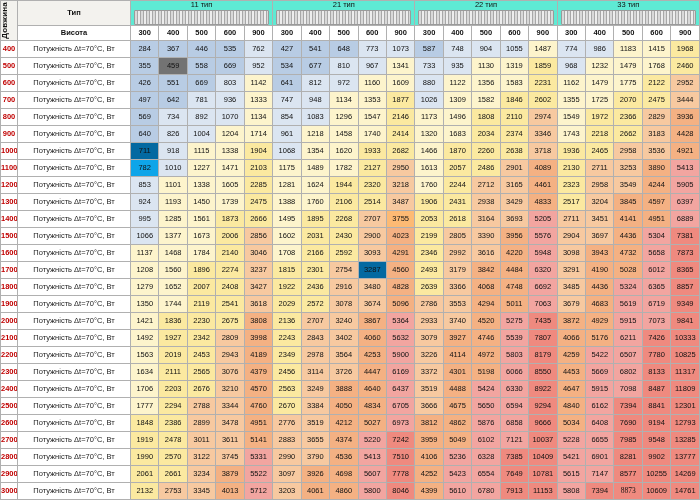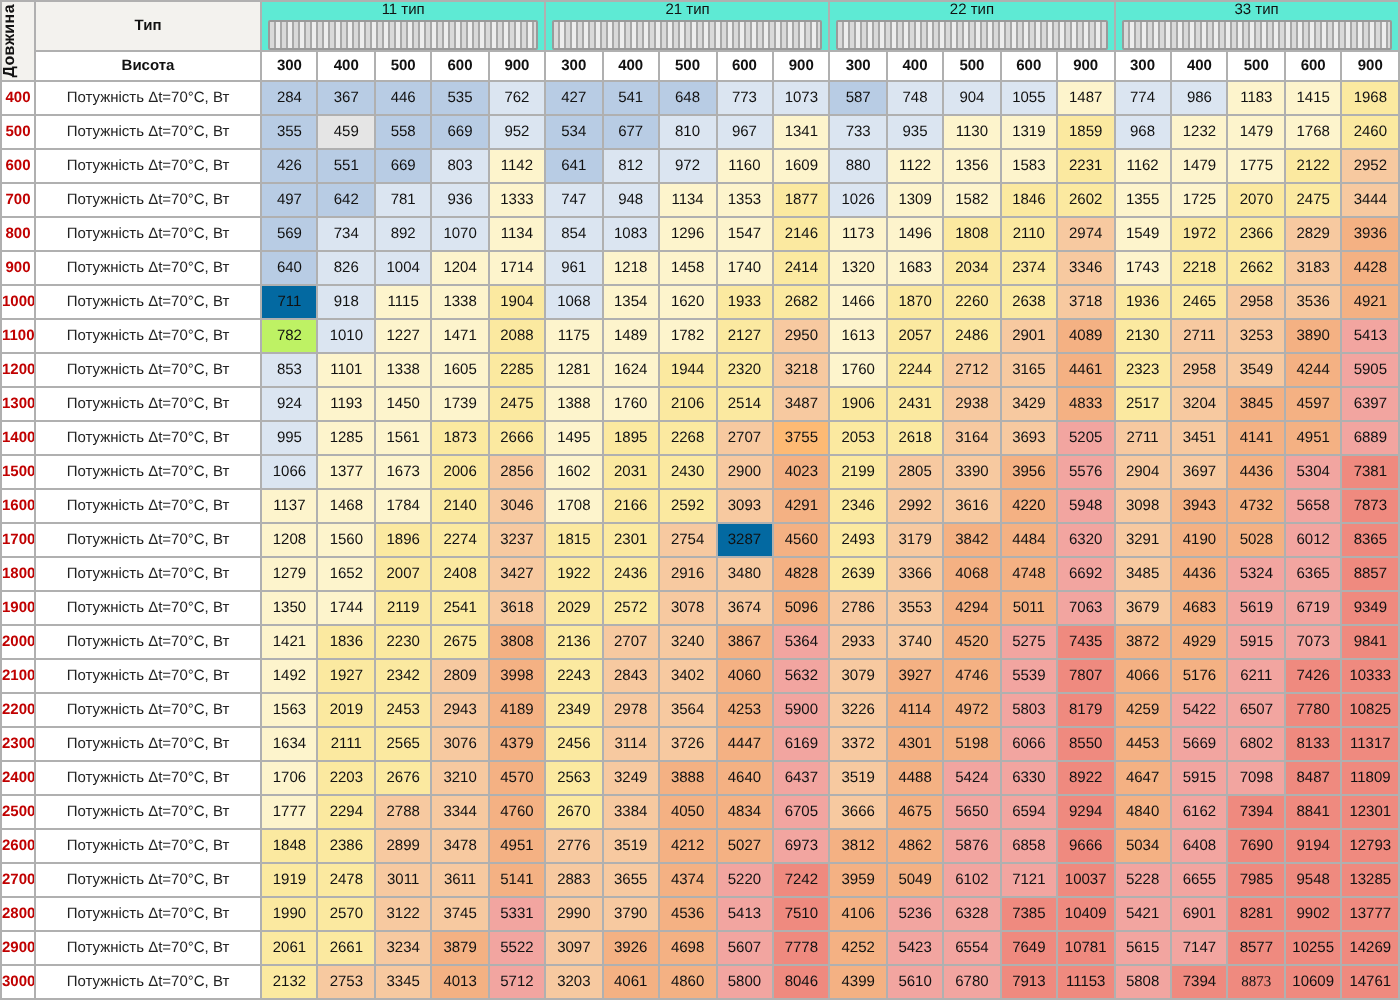--- a/index.html
+++ b/index.html
@@ -191,21 +191,21 @@
           <td class="val sep-left" style="background: rgb(219, 229, 241);">774</td>
           <td class="val" style="background: rgb(219, 229, 241);">986</td>
           <td class="val" style="background: rgb(253, 244, 204);">1183</td>
           <td class="val" style="background: rgb(253, 244, 204);">1415</td>
           <td class="val" style="background: rgb(251, 233, 160);">1968</td>
         </tr>
         <tr>
           <td class="rowhead">500</td>
           <td class="desc">Потужність Δt=70°C, Вт</td>
           <td class="val sep-left" style="background: rgb(184, 204, 228);">355</td>
-          <td class="val" style="background: #e5e5e5; margin-left: 48px;">459</td>
+          <td class="val" style="background: #737373; margin-left: 48px;">459</td>
           <td class="val" style="background: rgb(184, 204, 228);">558</td>
           <td class="val" style="background: rgb(184, 204, 228);">669</td>
           <td class="val" style="background: rgb(219, 229, 241);">952</td>
           <td class="val sep-left" style="background: rgb(184, 204, 228);">534</td>
           <td class="val" style="background: rgb(184, 204, 228);">677</td>
           <td class="val" style="background: rgb(219, 229, 241);">810</td>
           <td class="val" style="background: rgb(219, 229, 241);">967</td>
           <td class="val" style="background: rgb(253, 244, 204);">1341</td>
           <td class="val sep-left" style="background: rgb(219, 229, 241);">733</td>
           <td class="val" style="background: rgb(219, 229, 241);">935</td>
@@ -334,25 +334,25 @@
           <td class="val" style="background: rgb(247, 201, 160);">3718</td>
           <td class="val sep-left" style="background: rgb(251, 233, 160);">1936</td>
           <td class="val" style="background: rgb(251, 233, 160);">2465</td>
           <td class="val" style="background: rgb(247, 201, 160);">2958</td>
           <td class="val" style="background: rgb(247, 201, 160);">3536</td>
           <td class="val" style="background: rgb(244, 177, 131);">4921</td>
         </tr>
         <tr>
           <td class="rowhead">1100</td>
           <td class="desc">Потужність Δt=70°C, Вт</td>
-          <td class="val sep-left" style="background: #bef264;">782</td>
+          <td class="val sep-left" style="background: #0ea5e9;">782</td>
           <td class="val" style="background: rgb(219, 229, 241);">1010</td>
           <td class="val" style="background: rgb(253, 244, 204);">1227</td>
           <td class="val" style="background: rgb(253, 244, 204);">1471</td>
-          <td class="val" style="background: rgb(251, 233, 160);">2088</td>
+          <td class="val" style="background: rgb(251, 233, 160);">2103</td>
           <td class="val sep-left" style="background: rgb(253, 244, 204);">1175</td>
           <td class="val" style="background: rgb(253, 244, 204);">1489</td>
           <td class="val" style="background: rgb(253, 244, 204);">1782</td>
           <td class="val" style="background: rgb(251, 233, 160);">2127</td>
           <td class="val" style="background: rgb(247, 201, 160);">2950</td>
           <td class="val sep-left" style="background: rgb(253, 244, 204);">1613</td>
           <td class="val" style="background: rgb(251, 233, 160);">2057</td>
           <td class="val" style="background: rgb(251, 233, 160);">2486</td>
           <td class="val" style="background: rgb(247, 201, 160);">2901</td>
           <td class="val" style="background: rgb(244, 177, 131);">4089</td>

